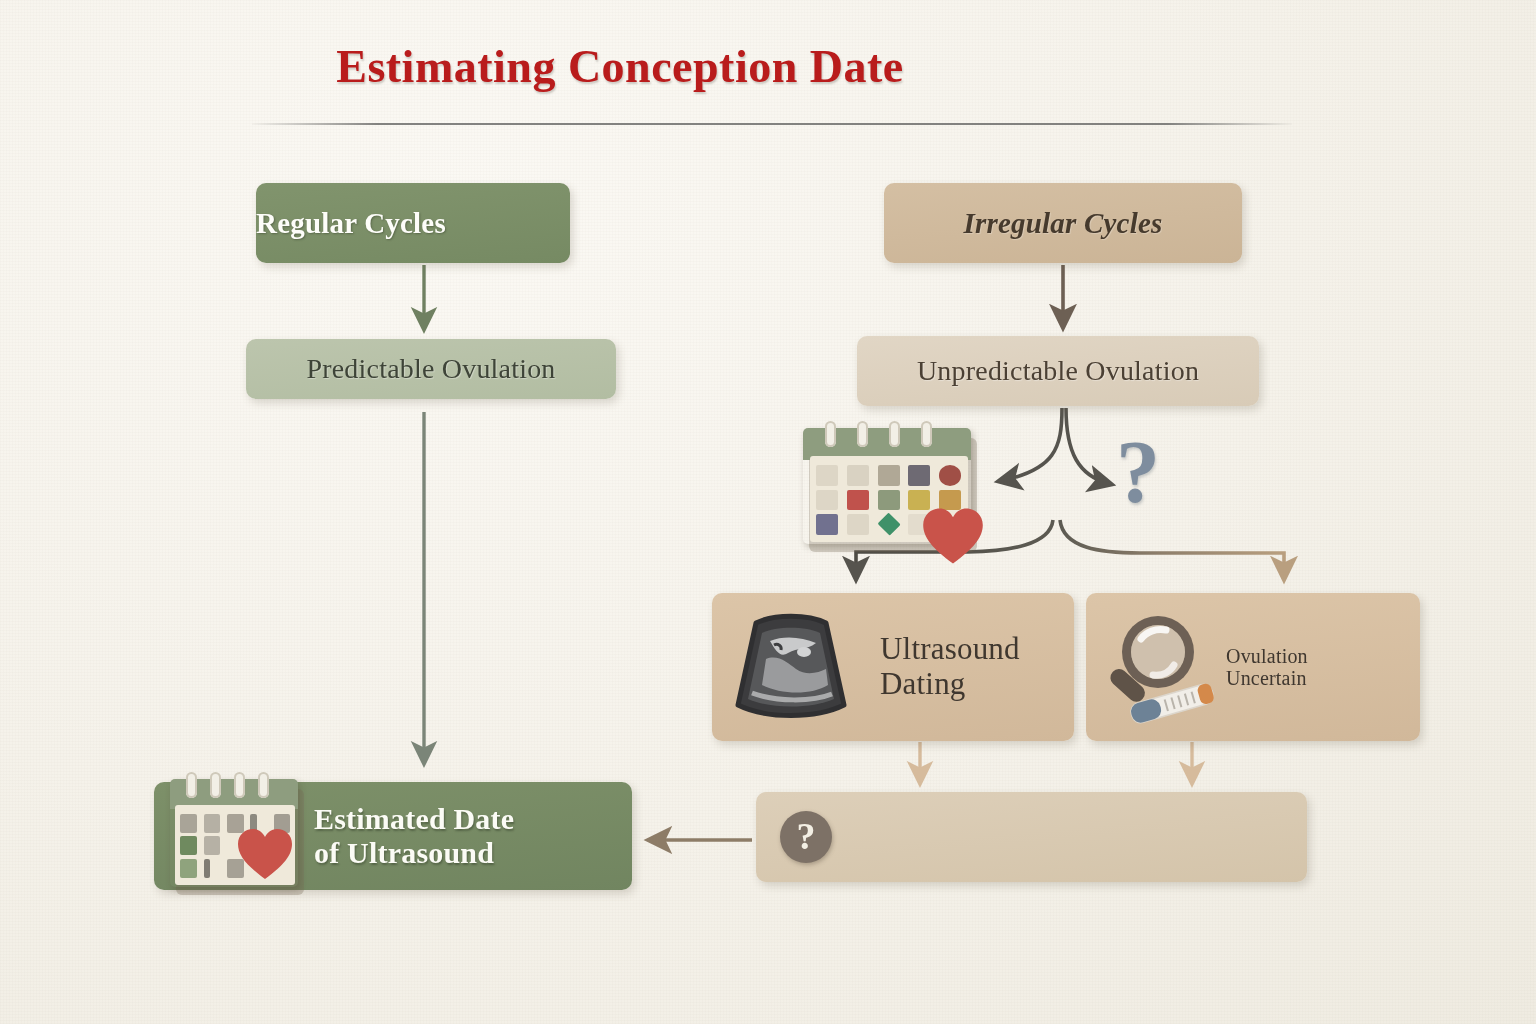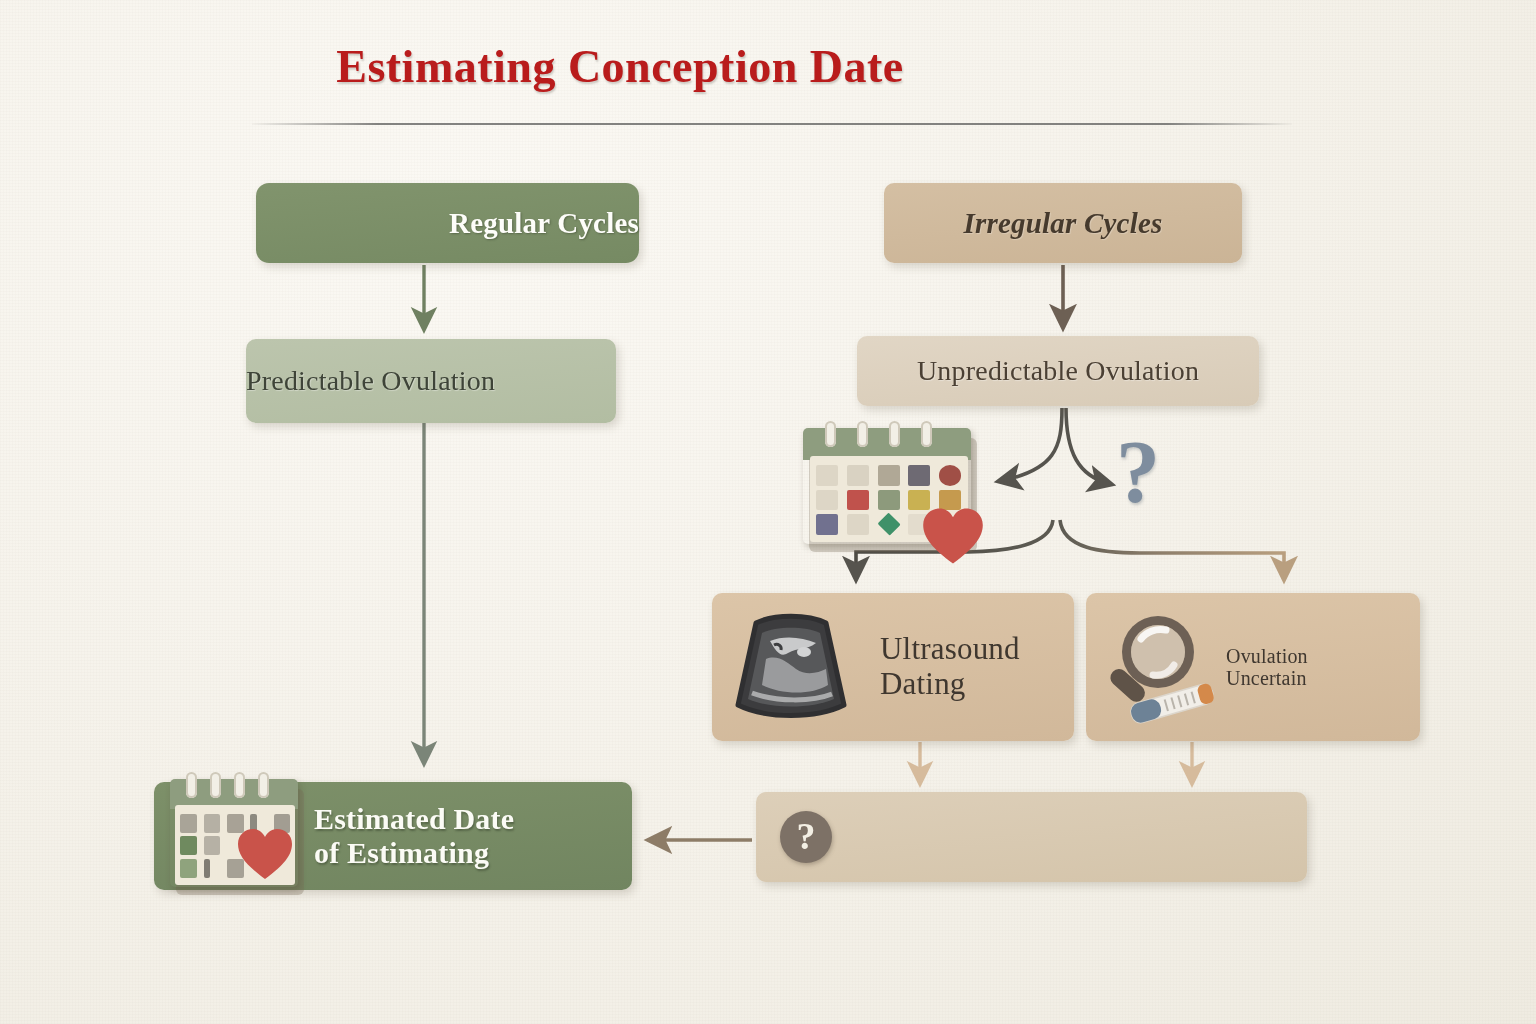--- a/index.html
+++ b/index.html
@@ -45,30 +45,30 @@
     text-shadow:1px 2px 2px rgba(120,115,105,.35);
     letter-spacing:.5px;
   }
   #title-rule{
     position:absolute;left:252px;top:123px;width:1040px;height:2px;
     background:linear-gradient(90deg, rgba(150,148,142,.05), rgba(110,110,108,.85) 12%, rgba(110,110,108,.85) 88%, rgba(150,148,142,.05));
   }
 
   
   #n-regular{
-    left:256px;top:183px;width:383px;height:80px;
+    left:256px;top:183px;width:314px;height:80px;
     background:linear-gradient(175deg,#81946d 0%,#768a63 100%);
-    justify-content:flex-end;
-    border-radius:13px;
+    justify-content:flex-start;
   }
   #n-regular .label{color:#fdfdf9;font-size:29px;font-weight:700;text-shadow:1px 1px 2px rgba(50,60,40,.45);}
 
   #n-predictable{
-    left:246px;top:339px;width:370px;height:84px;
+    left:246px;top:339px;width:370px;height:60px;
     background:linear-gradient(175deg,#bcc5ad 0%,#b2bda2 100%);
+    justify-content:center;
   }
   #n-predictable .label{color:#3e4438;font-size:28px;font-weight:400;text-shadow:1px 1px 1px rgba(255,255,255,.35);}
 
   #n-irregular{
     left:884px;top:183px;width:358px;height:80px;
     background:linear-gradient(175deg,#d4bfa3 0%,#cbb496 100%);
     justify-content:center;
     font-style:italic;
   }
   #n-irregular .label{color:#463a2d;font-size:29px;font-weight:700;text-shadow:1px 1px 1px rgba(255,255,255,.25);}
@@ -302,21 +302,21 @@
     <div class="ring" style="left:16px"></div>
     <div class="ring" style="left:40px"></div>
     <div class="ring" style="left:64px"></div>
     <div class="ring" style="left:88px"></div>
     <svg class="heart" style="right:4px;bottom:6px;" width="58" height="54" viewBox="0 0 58 54">
       <path d="M29,52 C10,38 2,28 2,17 C2,8 9,2 17,2 C23,2 27,6 29,10 C31,6 35,2 41,2 C49,2 56,8 56,17 C56,28 48,38 29,52 Z" fill="#c9534a"></path>
     </svg>
   </div>
   <span class="label">
     <span>Estimated Date</span><br>
-    <span>of Estimating</span>
+    <span>of Ultrasound</span>
   </span>
 </div>
 
 <div class="cal" style="position:absolute;left:803px;top:428px;width:168px;height:116px;">
   <div class="shadowplate"></div>
   <div class="body">
     <div class="top"></div>
     <div class="sheet"></div>
     <div class="cells">
       <span style="background:#ddd6c6"></span>

